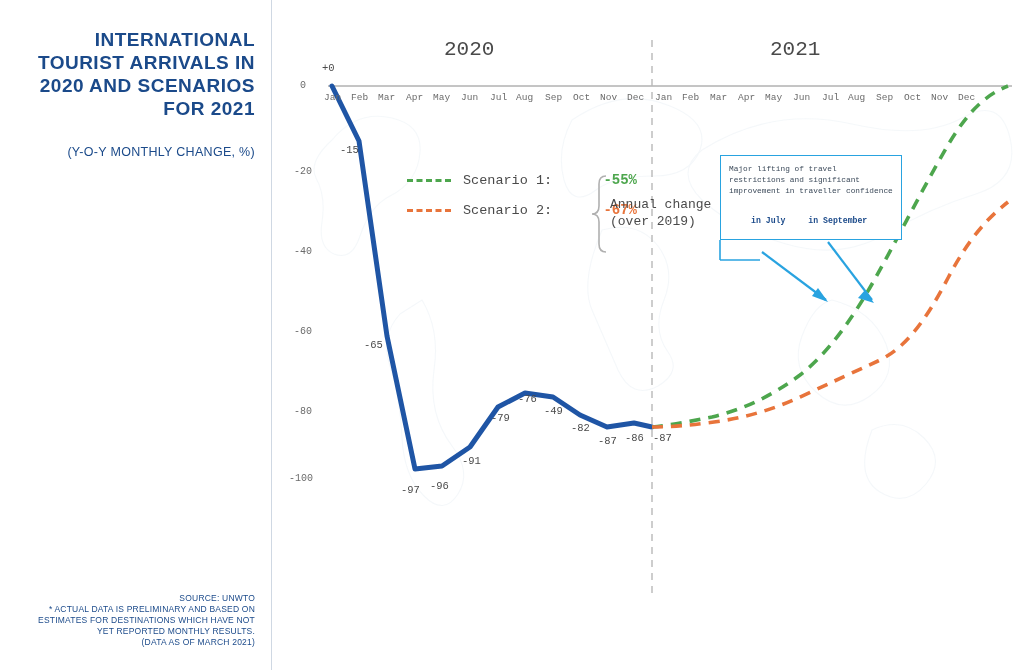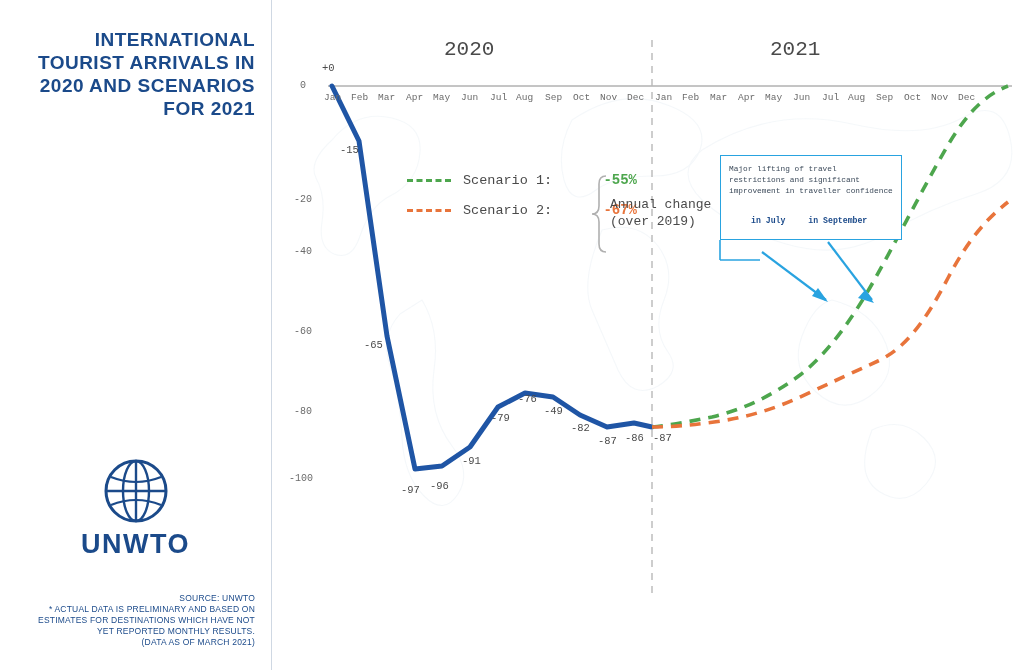--- a/index.html
+++ b/index.html
@@ -102,32 +102,22 @@
   .month-lbl{position:absolute;color:#6b6b6b;font-size:9.5px;}
   .pt-lbl{position:absolute;color:#4a4a4a;font-size:10.5px;}
 </style>
 </head>
 <body>
 
 <div id="stage">
 
   <div class="left-panel">
     <div class="title-block">INTERNATIONAL TOURIST ARRIVALS IN 2020 AND SCENARIOS FOR 2021</div>
-
-    <div class="logo-wrap">
-      <svg class="globe" width="72" height="72" viewBox="0 0 72 72">
-        <circle cx="36" cy="36" r="30" fill="none" stroke="#1b4a8a" stroke-width="3"></circle>
-        <ellipse cx="36" cy="36" rx="13" ry="30" fill="none" stroke="#1b4a8a" stroke-width="2.4"></ellipse>
-        <line x1="6" y1="36" x2="66" y2="36" stroke="#1b4a8a" stroke-width="2.4"></line>
-        <path d="M11 22 Q36 32 61 22" fill="none" stroke="#1b4a8a" stroke-width="2.2"></path>
-        <path d="M11 50 Q36 40 61 50" fill="none" stroke="#1b4a8a" stroke-width="2.2"></path>
-        <line x1="36" y1="6" x2="36" y2="66" stroke="#1b4a8a" stroke-width="2.4"></line>
-      </svg>
-      <div class="logo-text">UNWTO</div>
-    </div>
+    <div class="subtitle">(Y-O-Y MONTHLY CHANGE, %)</div>
+
 
     <div class="source-block" style="white-space:pre-line">SOURCE: UNWTO
 * ACTUAL DATA IS PRELIMINARY AND BASED ON ESTIMATES FOR DESTINATIONS WHICH HAVE NOT YET REPORTED MONTHLY RESULTS.
 (DATA AS OF MARCH 2021)</div>
   </div>
 
   <div class="chart-area">
 
     <svg class="chart-svg" width="752" height="670">
 
@@ -159,21 +149,21 @@
       <line x1="490" y1="252" x2="554" y2="300" stroke="#29a3e0" stroke-width="2.2"></line>
       <polygon points="556,302 540,296 546,288" fill="#29a3e0"></polygon>
       <line x1="556" y1="242" x2="600" y2="300" stroke="#29a3e0" stroke-width="2.2"></line>
       <polygon points="602,303 586,298 593,290" fill="#29a3e0"></polygon>
     </svg>
 
     <div class="year-label year-2020">2020</div>
     <div class="year-label year-2021">2021</div>
 
     <div class="axis-tick" style="left:28px;top:80px;">0</div>
-    <div class="axis-tick" style="left:22px;top:166px;margin-top:28px;">-20</div>
+    <div class="axis-tick" style="left:22px;top:166px;">-20</div>
     <div class="axis-tick" style="left:22px;top:246px;">-40</div>
     <div class="axis-tick" style="left:22px;top:326px;">-60</div>
     <div class="axis-tick" style="left:22px;top:406px;">-80</div>
     <div class="axis-tick" style="left:17px;top:473px;">-100</div>
 
     <div class="month-lbl" style="left:52px;top:92px;">Jan</div>
     <div class="month-lbl" style="left:79px;top:92px;">Feb</div>
     <div class="month-lbl" style="left:106px;top:92px;">Mar</div>
     <div class="month-lbl" style="left:134px;top:92px;">Apr</div>
     <div class="month-lbl" style="left:161px;top:92px;">May</div>

